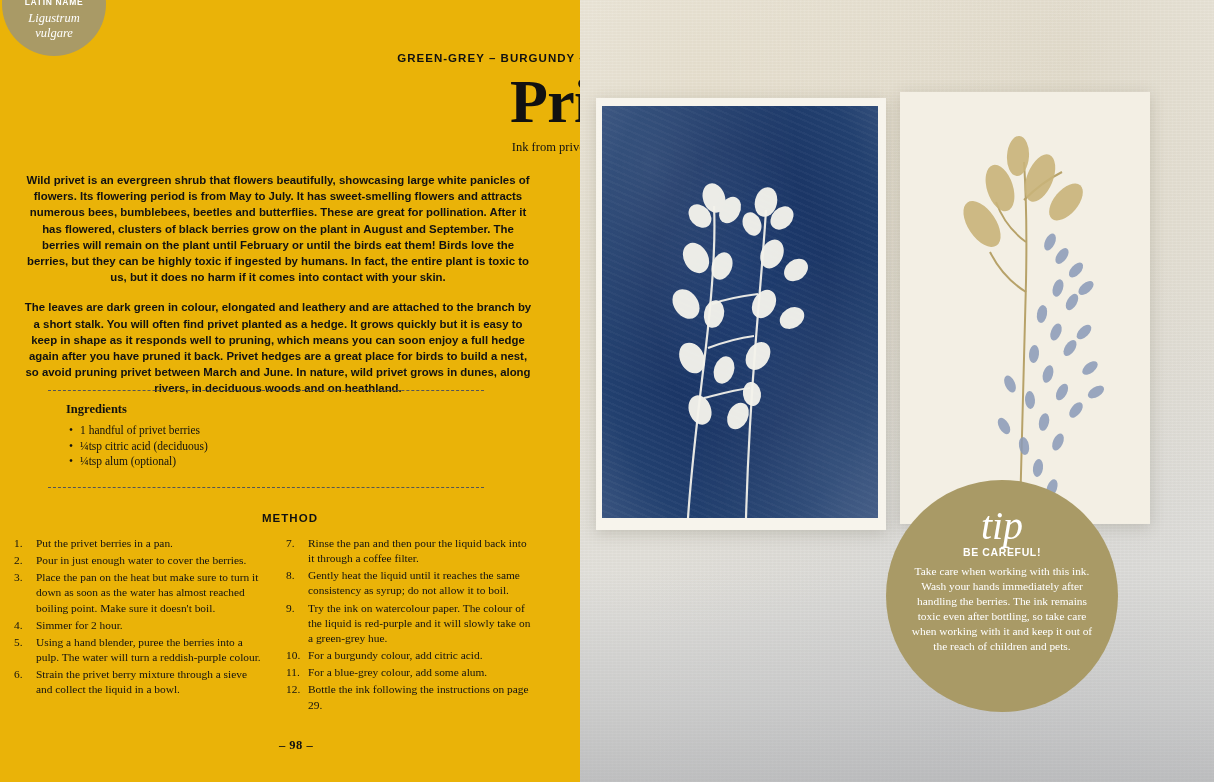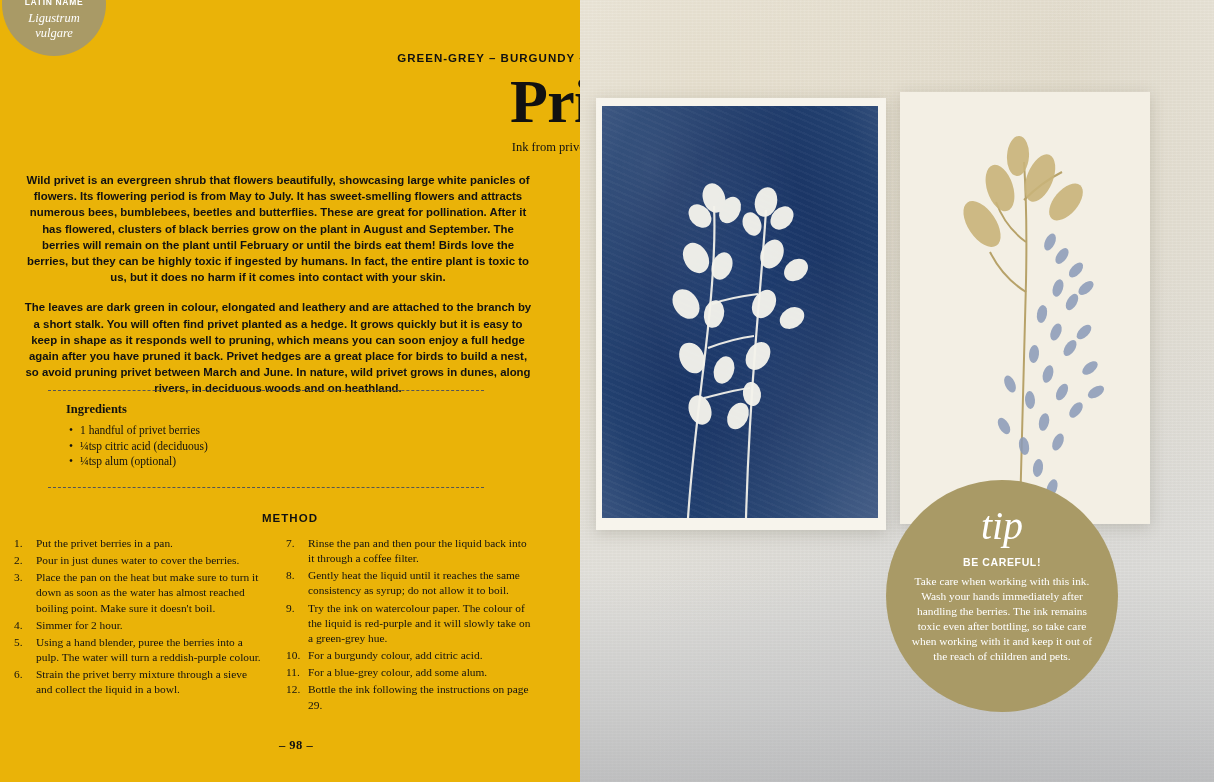--- a/index.html
+++ b/index.html
@@ -311,21 +311,20 @@
     padding: 26px 24px 20px;
     display: flex;
     flex-direction: column;
     align-items: center;
   }
   .tip-word {
     font-family: "Liberation Serif", serif;
     font-style: italic;
     font-size: 40px;
     line-height: 1;
-    margin-bottom: 10px;
   }
   .tip-head {
     font-size: 10.5px;
     font-weight: bold;
     letter-spacing: 0.06em;
     margin-bottom: 6px;
   }
   .tip-body {
     font-family: "Liberation Serif", serif;
     font-size: 11.4px;
@@ -376,21 +375,21 @@
     <div class="method-title">METHOD</div>
 
     <div class="method-cols">
       <div class="method-col">
         <div class="method-item">
           <div class="method-num">1.</div>
           <div class="method-text">Put the privet berries in a pan.</div>
         </div>
         <div class="method-item">
           <div class="method-num">2.</div>
-          <div class="method-text">Pour in just dunes water to cover the berries.</div>
+          <div class="method-text">Pour in just enough water to cover the berries.</div>
         </div>
         <div class="method-item">
           <div class="method-num">3.</div>
           <div class="method-text">Place the pan on the heat but make sure to turn it down as soon as the water has almost reached boiling point. Make sure it doesn't boil.</div>
         </div>
         <div class="method-item">
           <div class="method-num">4.</div>
           <div class="method-text">Simmer for 2 hour.</div>
         </div>
         <div class="method-item">

